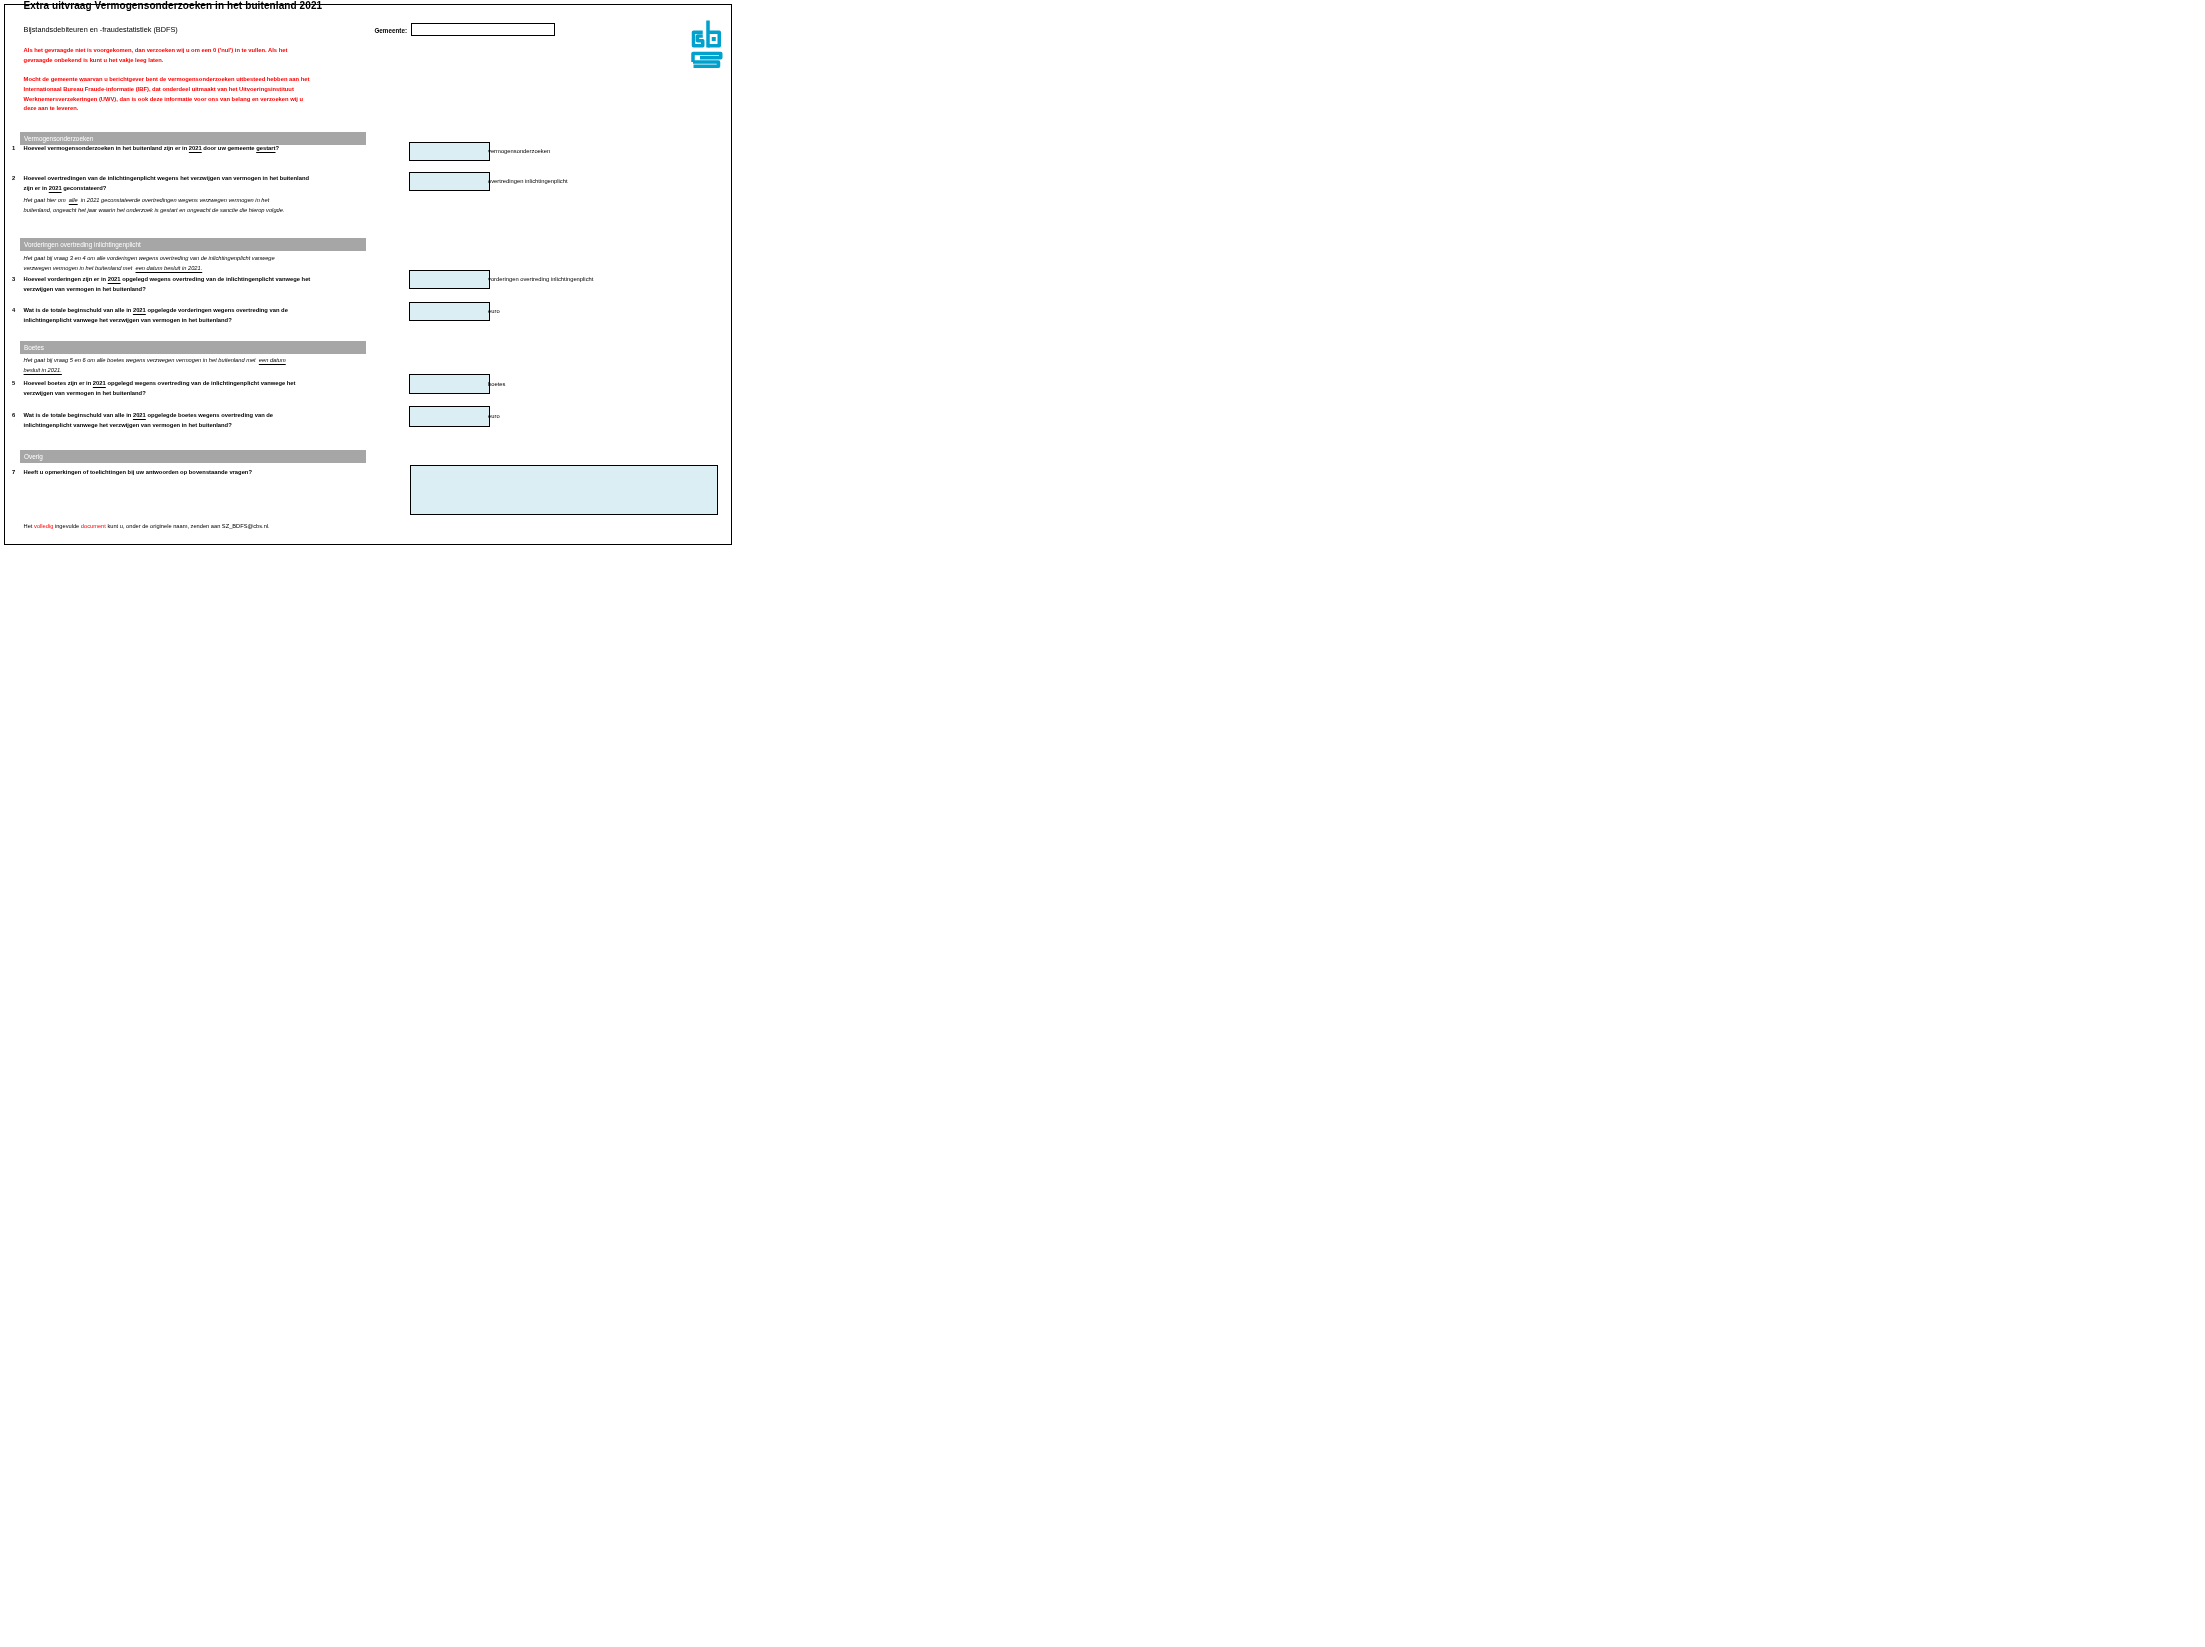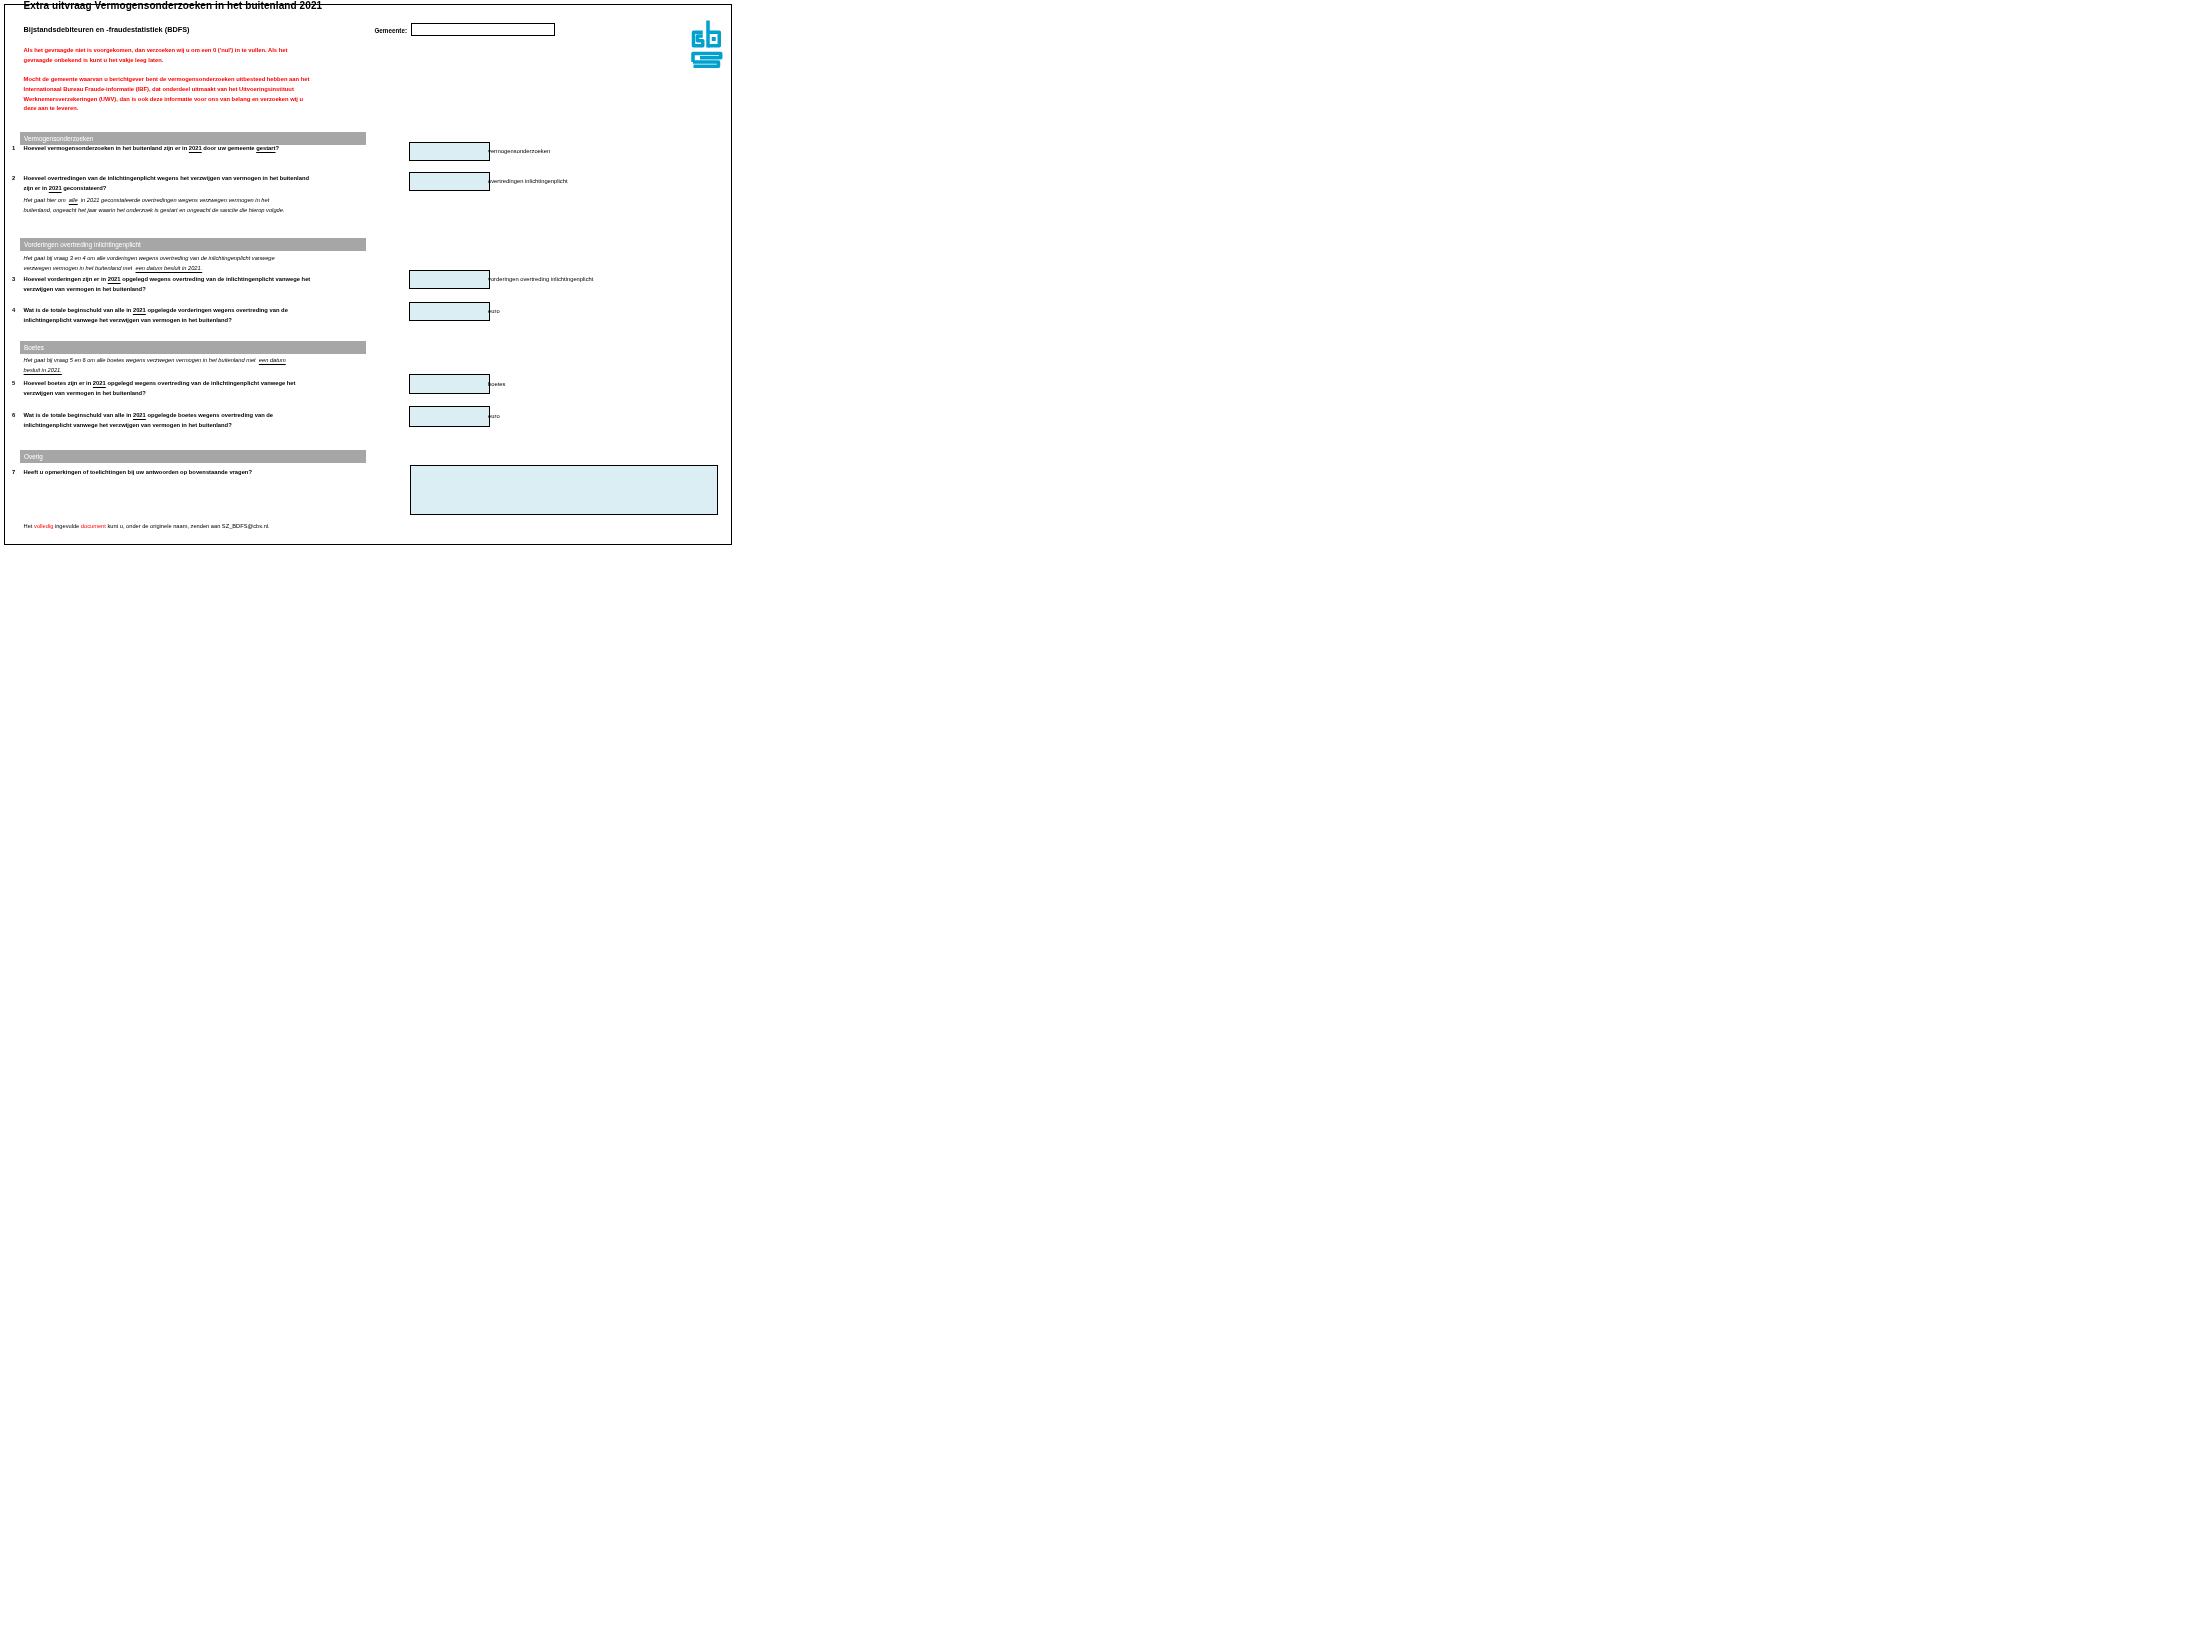--- a/index.html
+++ b/index.html
@@ -12,21 +12,21 @@
     overflow:hidden;
   }
   .page-border{
     position:absolute;left:3.5px;top:3.5px;right:3.5px;bottom:4px;
     border:1.3px solid #000;
     pointer-events:none;
   }
   .abs{position:absolute;}
 
   .doc-title{left:23.6px;top:0;font-size:10px;font-weight:bold;letter-spacing:0.1px;white-space:nowrap;}
-  .doc-subtitle{left:23.6px;top:25px;font-size:7.3px;font-weight:bold;white-space:nowrap;}
+  .doc-subtitle{left:23.6px;top:25px;font-size:7.3px;font-weight:normal;white-space:nowrap;}
 
   .gemeente-label{left:332px;top:27px;width:75px;text-align:right;font-size:6.3px;font-weight:bold;}
   .gemeente-input{
     left:411px;top:23px;width:138px;height:11px;
     background:#fff;border:1px solid #000;
     font:6px "Liberation Sans",sans-serif;padding:0 2px;outline:none;
   }
 
   .intro{left:23.6px;top:46px;font-size:5.8px;font-weight:bold;color:#f00;line-height:9.8px;white-space:nowrap;}
   .intro2{top:75px;}

